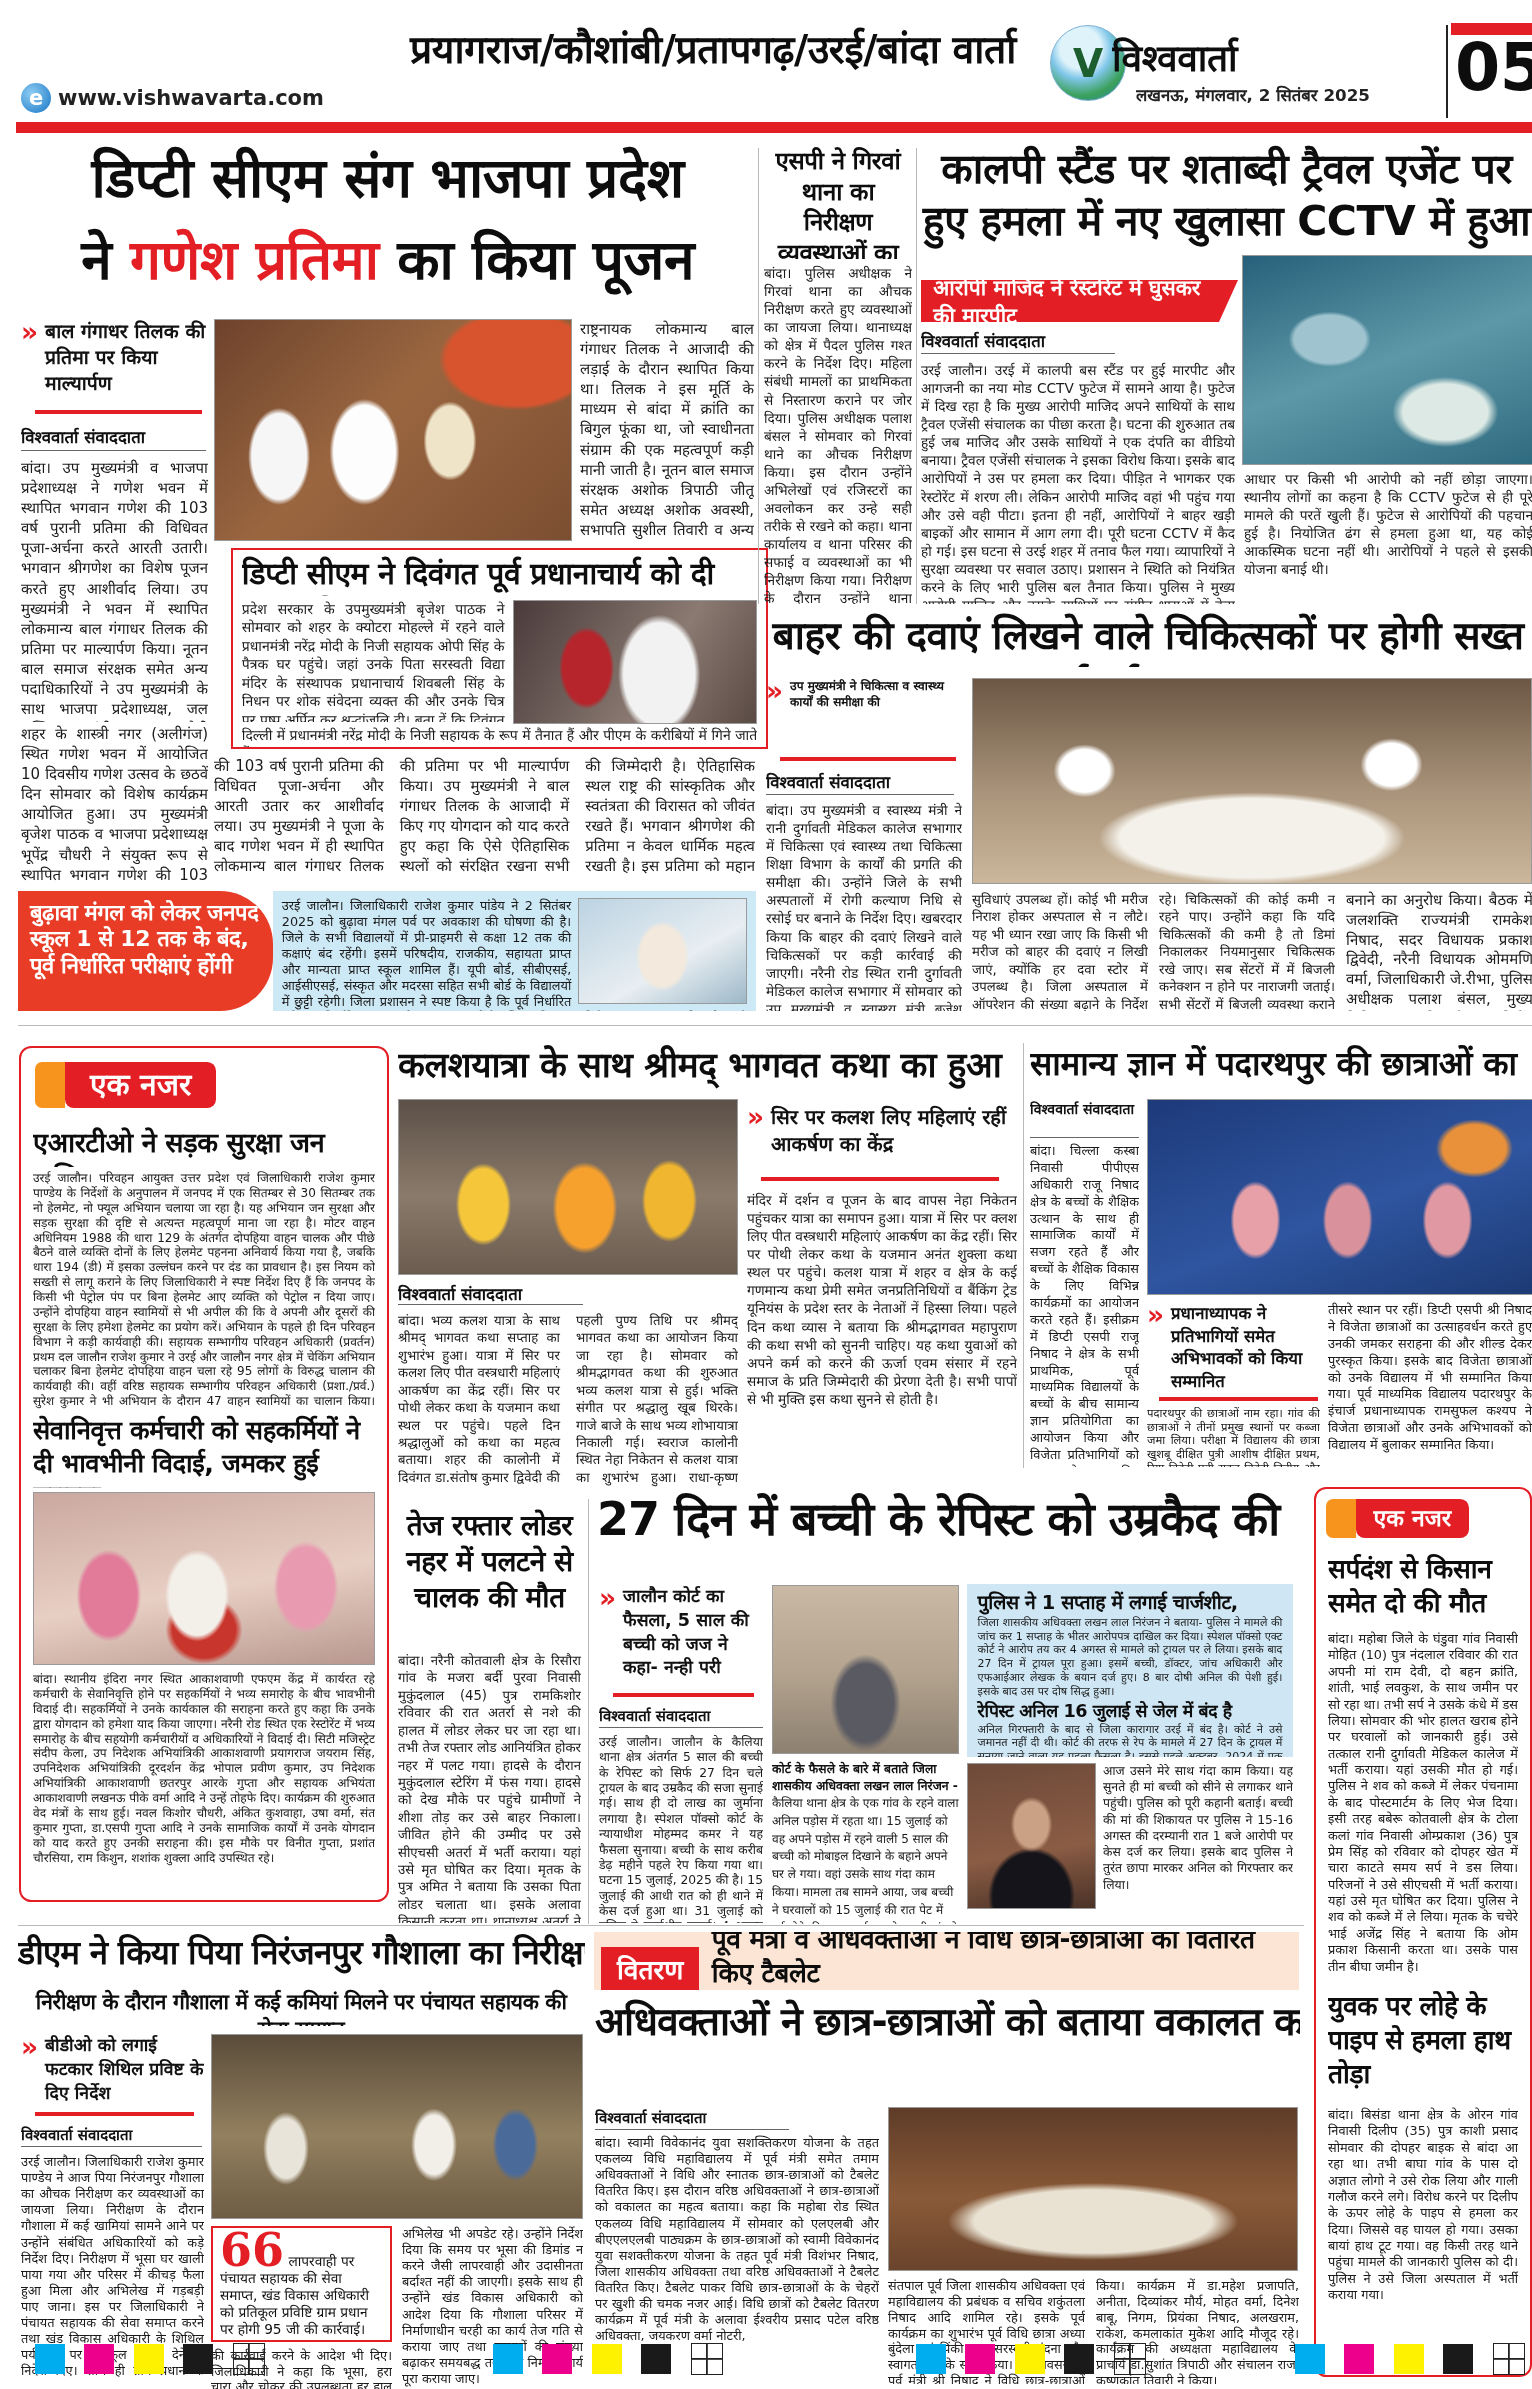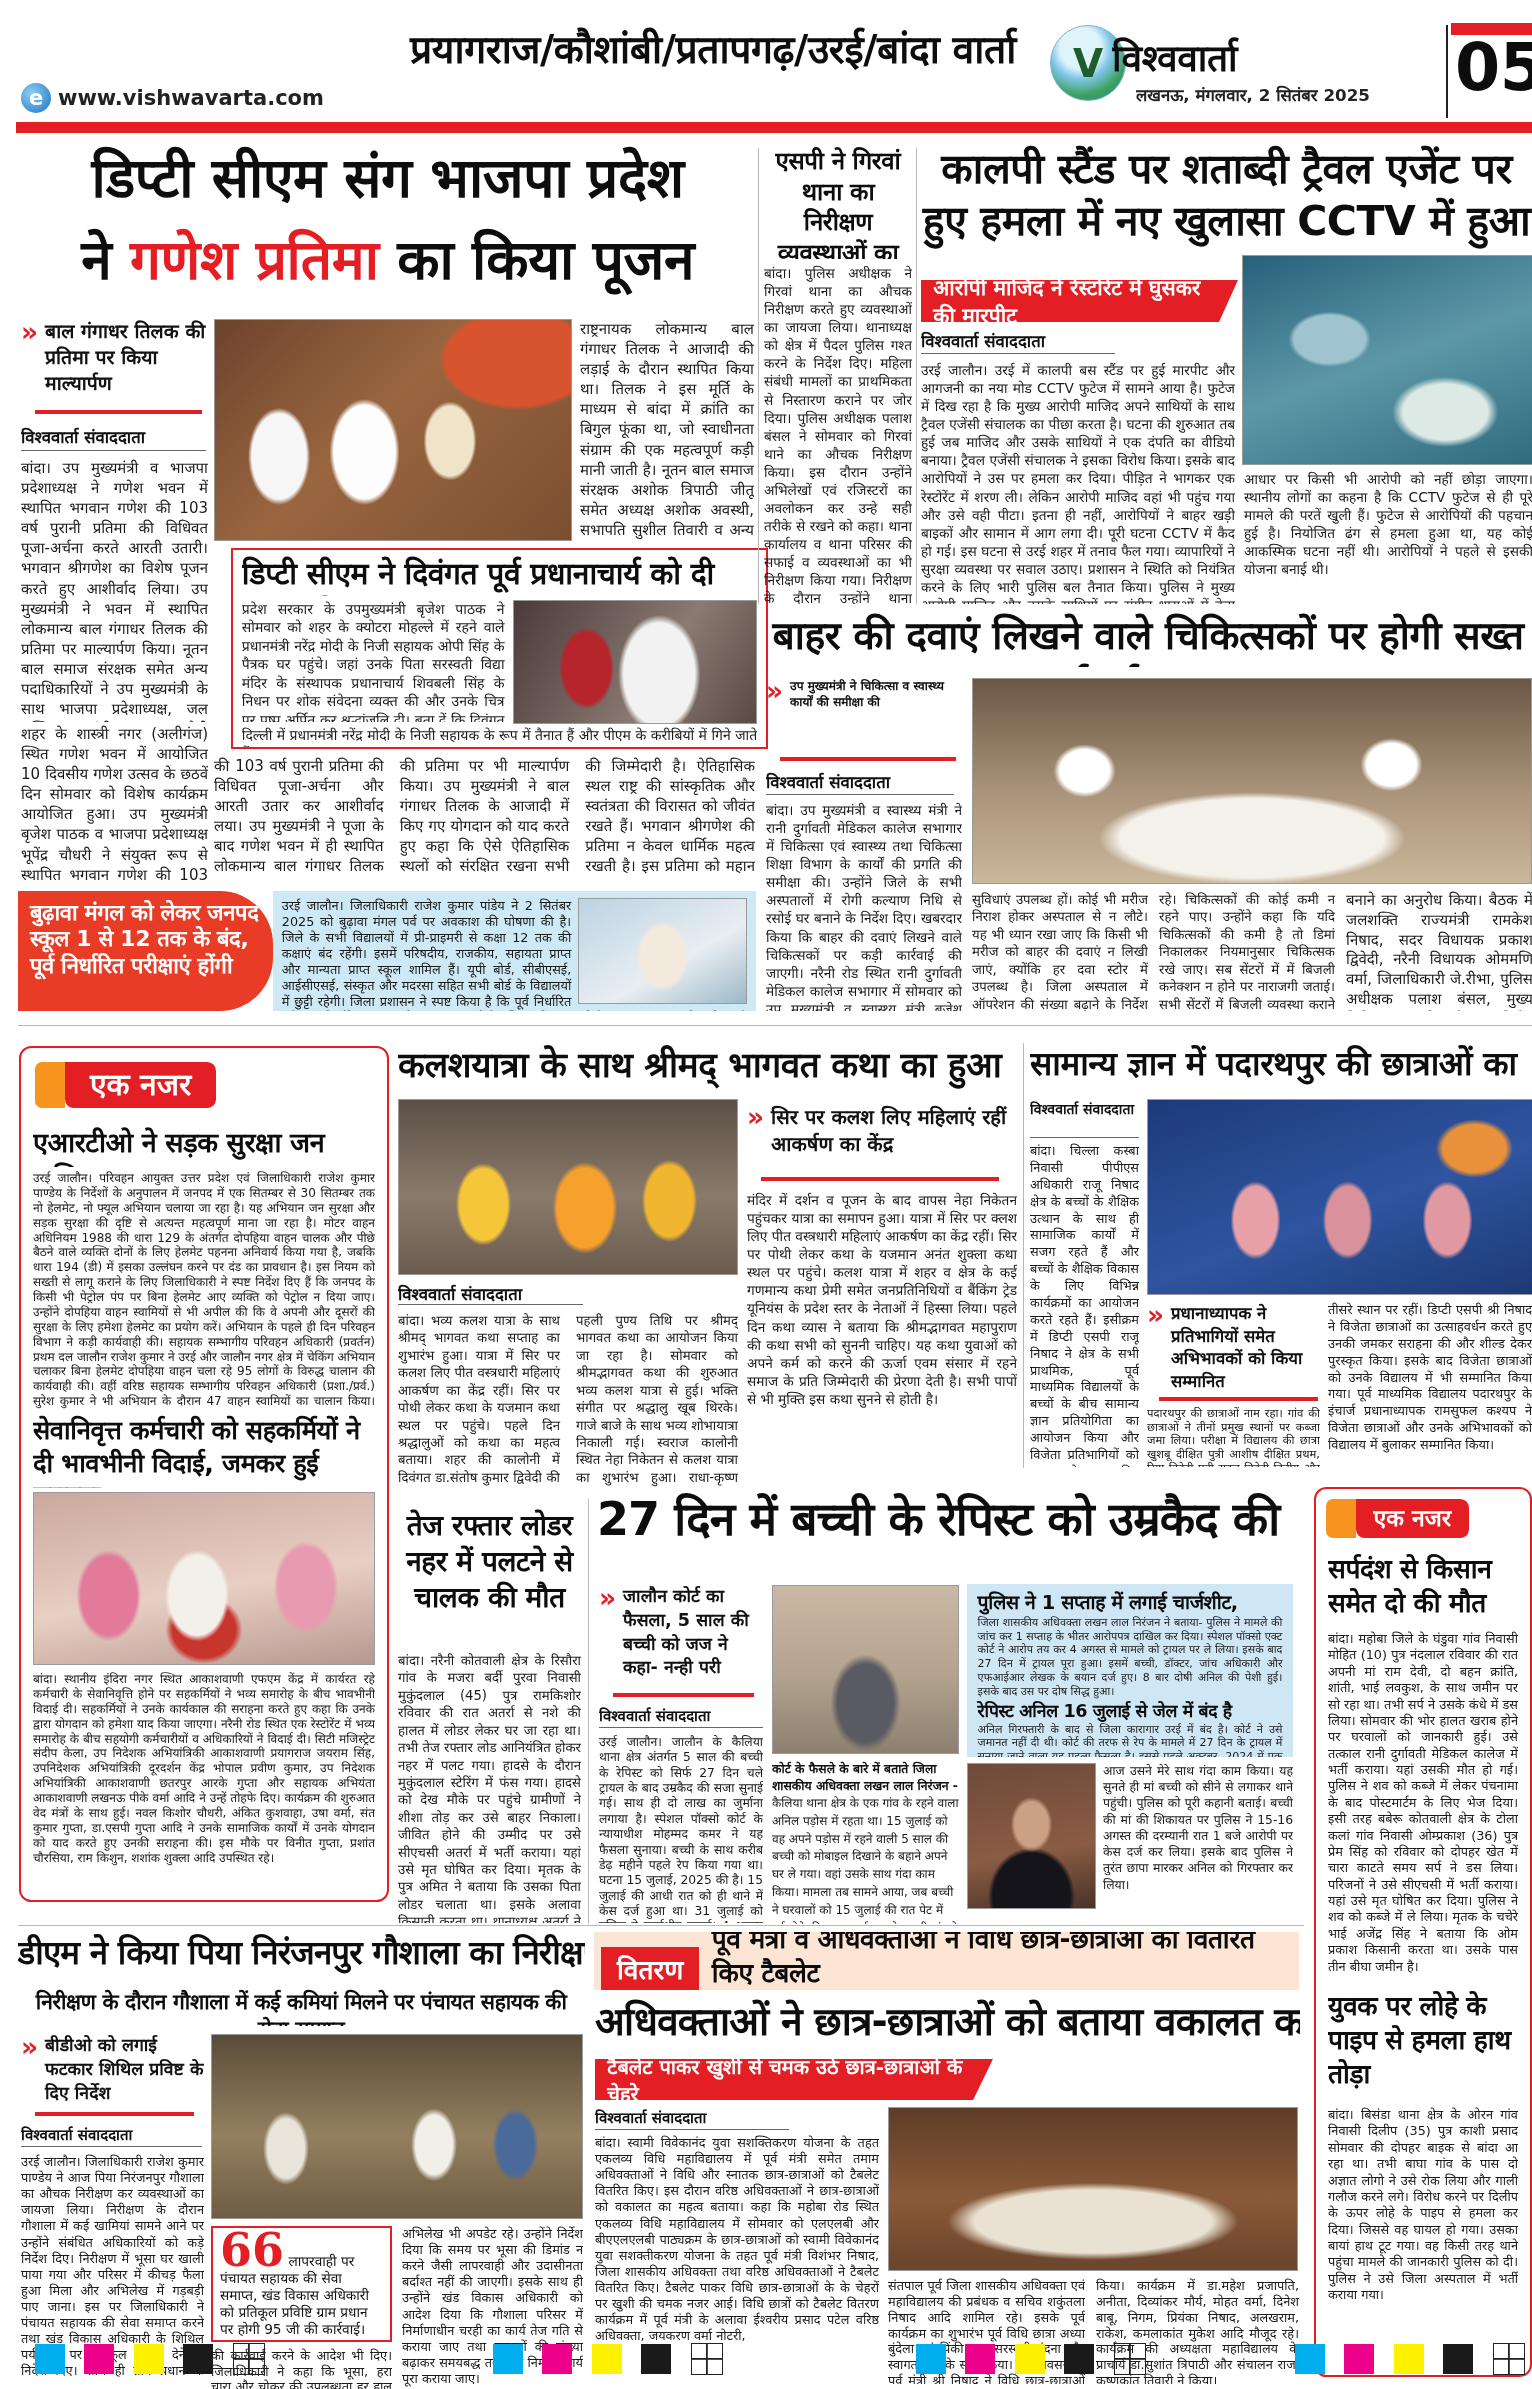--- a/index.html
+++ b/index.html
@@ -216,23 +216,20 @@
     <span style="font-weight:400;font-size:13.7px;line-height:1.25;">लापरवाही पर पंचायत सहायक की सेवा समाप्त, खंड विकास अधिकारी को प्रतिकूल प्रविष्टि ग्राम प्रधान पर होगी 95 जी की कार्रवाई।</span>
   </div>
   <div class="abs body-sm" style="left:211px;top:2348px;width:181px;height:49px;font-size:12.8px;line-height:1.22;">की कार्रवाई करने के आदेश भी दिए। जिलाधिकारी ने कहा कि भूसा, हरा चारा और चोकर की उपलब्धता हर हाल में समय से सुनिश्चित की जाए, साथ ही</div>
   <div class="abs body-sm" style="left:402px;top:2226px;width:181px;height:173px;font-size:12.8px;line-height:1.26;">अभिलेख भी अपडेट रहे। उन्होंने निर्देश दिया कि समय पर भूसा की डिमांड न करने जैसी लापरवाही और उदासीनता बर्दाश्त नहीं की जाएगी। इसके साथ ही उन्होंने खंड विकास अधिकारी को आदेश दिया कि गौशाला परिसर में निर्माणाधीन चरही का कार्य तेज गति से कराया जाए तथा मजदूरों की संख्या बढ़ाकर समयबद्ध तरीके से निर्माण कार्य पूरा कराया जाए।</div>
 
   <div class="abs" style="left:594px;top:1932px;width:705px;height:58px;background:#fce5d4;display:flex;align-items:flex-end;gap:12.3px;padding:0 7px;box-sizing:border-box;">
     <span style="background:#e31e24;color:#fff;font-weight:700;font-size:26.4px;padding:3.5px 16px;">वितरण</span>
     <span class="hl" style="font-size:26.4px;">पूर्व मंत्री व अधिवक्ताओं ने विधि छात्र-छात्राओं को वितरित किए टैबलेट</span>
   </div>
   <div class="abs hl" style="left:595px;top:1997px;width:705px;height:55px;font-size:39px;letter-spacing:-0.9px;white-space:nowrap;">अधिवक्ताओं ने छात्र-छात्राओं को बताया वकालत का महत्व</div>
-  <div class="abs red-banner" style="left:595px;top:2059px;width:398px;height:41px;font-size:20px;clip-path:polygon(0 0,100% 0,95% 100%,0 100%);">
-    <span>टैबलेट पाकर खुशी से चमक उठे छात्र-छात्राओं के चेहरे</span>
-  </div>
   <div class="abs byline" style="left:595px;top:2107px;width:194px;height:23px;font-size:15px;">विश्ववार्ता संवाददाता</div>
   <div class="abs body-sm" style="left:595px;top:2135px;width:284px;height:248px;font-size:12.8px;line-height:1.26;">बांदा। स्वामी विवेकानंद युवा सशक्तिकरण योजना के तहत एकलव्य विधि महाविद्यालय में पूर्व मंत्री समेत तमाम अधिवक्ताओं ने विधि और स्नातक छात्र-छात्राओं को टैबलेट वितरित किए। इस दौरान वरिष्ठ अधिवक्ताओं ने छात्र-छात्राओं को वकालत का महत्व बताया। कहा कि महोबा रोड स्थित एकलव्य विधि महाविद्यालय में सोमवार को एलएलबी और बीएएलएलबी पाठ्यक्रम के छात्र-छात्राओं को स्वामी विवेकानंद युवा सशक्तीकरण योजना के तहत पूर्व मंत्री विशंभर निषाद, जिला शासकीय अधिवक्ता तथा वरिष्ठ अधिवक्ताओं ने टैबलेट वितरित किए। टैबलेट पाकर विधि छात्र-छात्राओं के के चेहरों पर खुशी की चमक नजर आई। विधि छात्रों को टैबलेट वितरण कार्यक्रम में पूर्व मंत्री के अलावा ईश्वरीय प्रसाद पटेल वरिष्ठ अधिवक्ता, जयकरण वर्मा नोटरी,</div>
   <div class="abs ph p-tablets" style="left:888px;top:2107px;width:410px;height:164px;"></div>
   <div class="abs body-sm" style="left:888px;top:2278px;width:197px;height:106px;font-size:12.8px;line-height:1.24;">संतपाल पूर्व जिला शासकीय अधिवक्ता एवं महाविद्यालय की प्रबंधक व सचिव शकुंतला निषाद आदि शामिल रहे। इसके पूर्व कार्यक्रम का शुभारंभ पूर्व विधि छात्रा अध्या बुंदेला एवं पिंकी द्वारा सरस्वती वंदना और स्वागत गीत के साथ किया। इस अवसर पर पूर्व मंत्री श्री निषाद ने विधि छात्र-छात्राओं का मार्गदर्शन</div>
   <div class="abs body-sm" style="left:1096px;top:2278px;width:203px;height:106px;font-size:12.8px;line-height:1.24;">किया। कार्यक्रम में डा.महेश प्रजापति, अनीता, दिव्यांकर मौर्य, मोहत वर्मा, दिनेश बाबू, निगम, प्रियंका निषाद, अलखराम, राकेश, कमलाकांत मुकेश आदि मौजूद रहे। कार्यक्रम की अध्यक्षता महाविद्यालय के प्राचार्य डा.सुशांत त्रिपाठी और संचालन राजा कृष्णकांत तिवारी ने किया।</div>
 
   <div class="abs cmyk" style="left:35px;top:2343px;">
     <span class="c" style="background:#00aeef;"></span>
     <span class="c" style="background:#ec008c;"></span>
     <span class="c" style="background:#fff200;"></span>

